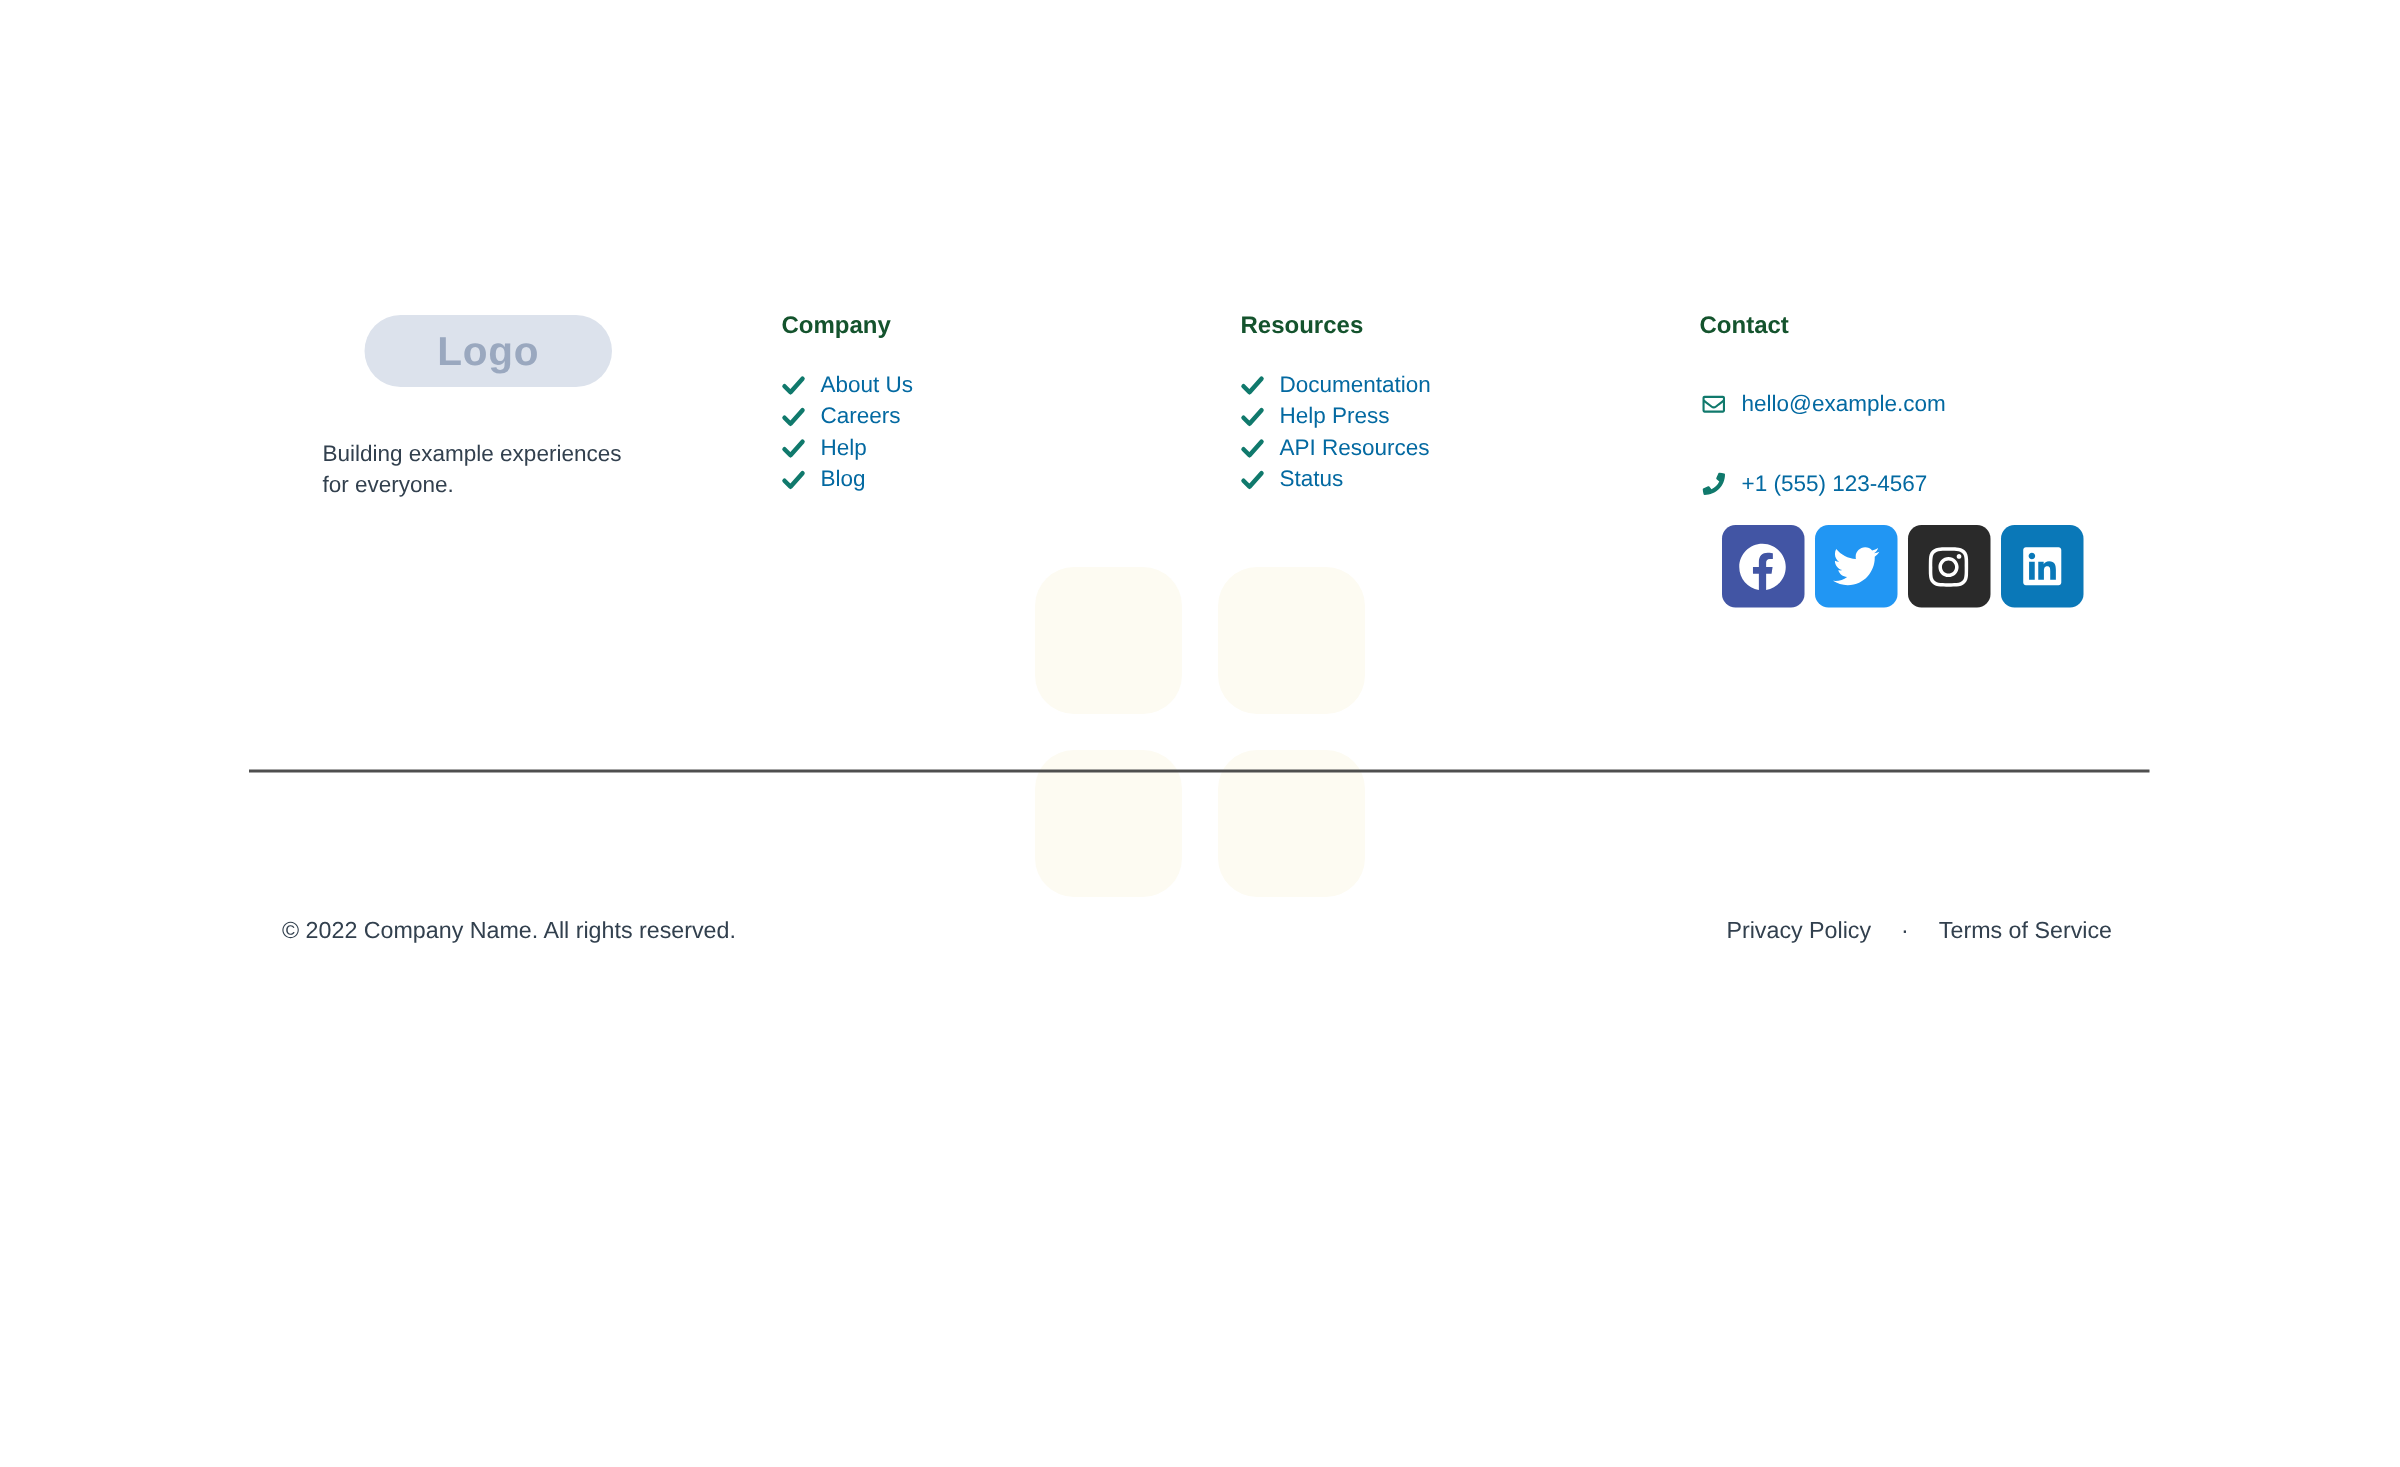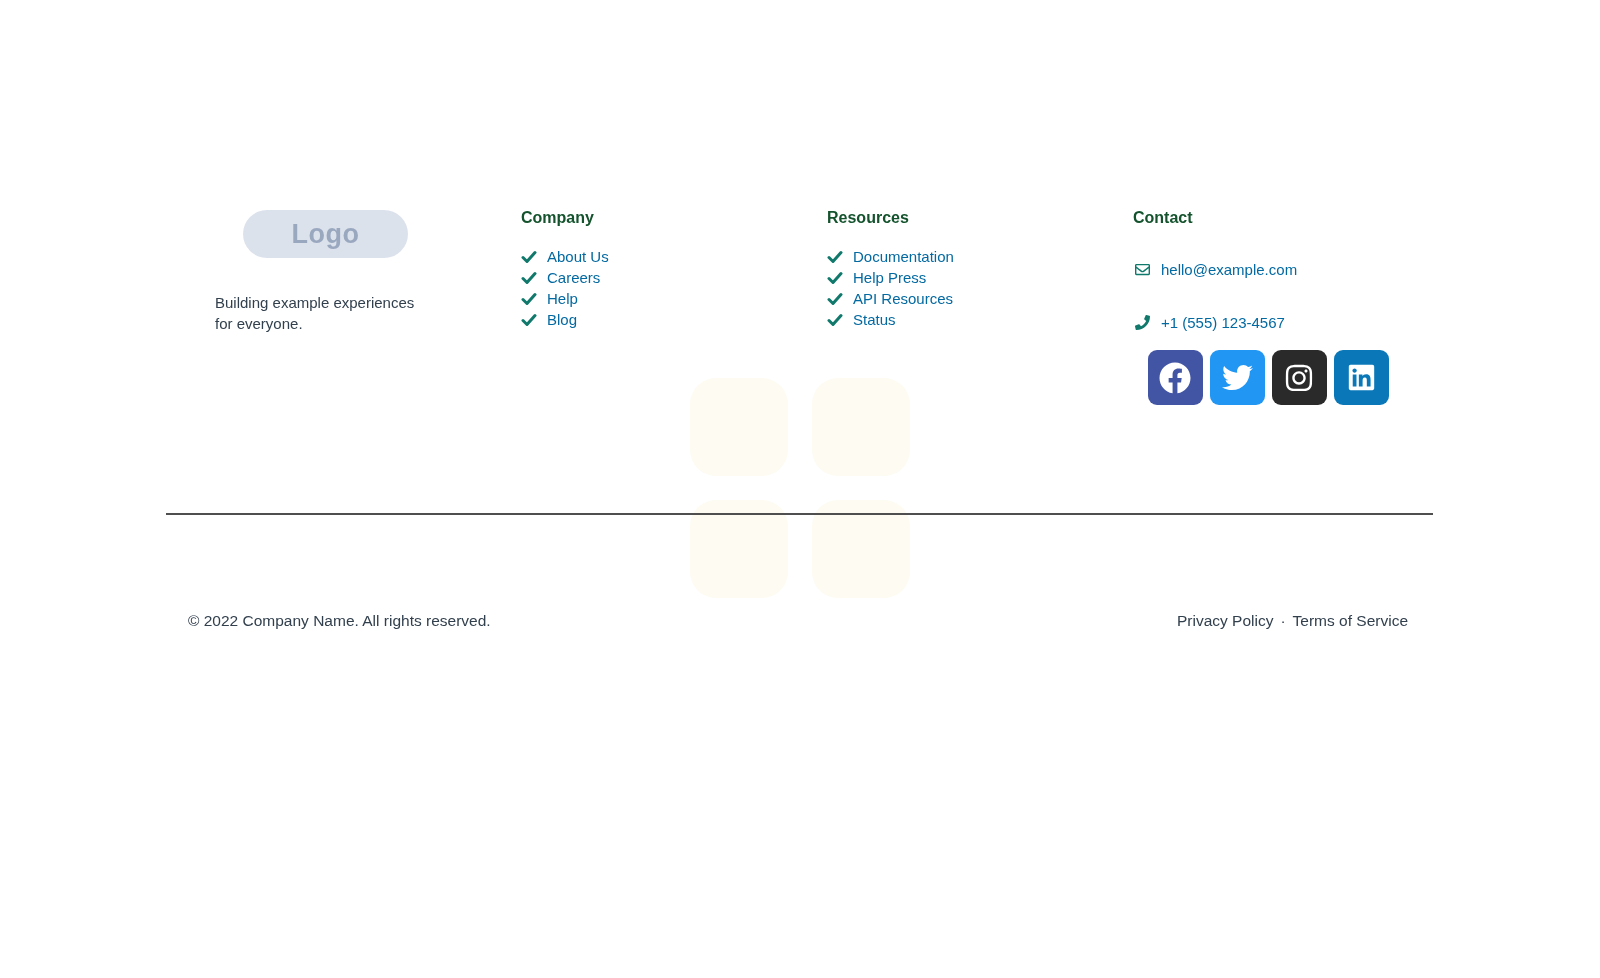--- a/index.html
+++ b/index.html
@@ -115,21 +115,21 @@
   }
   .bottom-bar {
     margin-top: 97px;
     padding: 0 25px 0 22px;
     display: flex;
     justify-content: space-between;
     align-items: center;
     font-size: 15.5px;
     color: #32404e;
   }
-  .legal { display: flex; align-items: center; gap: 7px; }
+  .legal { display: flex; align-items: center; gap: 20px; }
   .legal a { color: #32404e; text-decoration: none; cursor: pointer; }
 </style>
 </head>
 <body>
 
 <div class="deco-squares">
   <div class="sq"></div>
   <div class="sq"></div>
   <div class="sq"></div>
   <div class="sq"></div>

